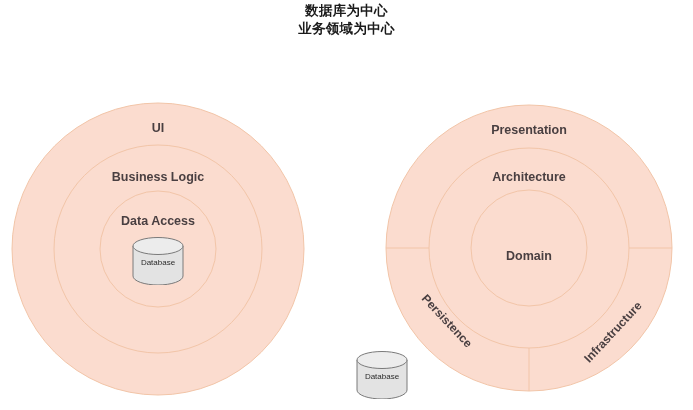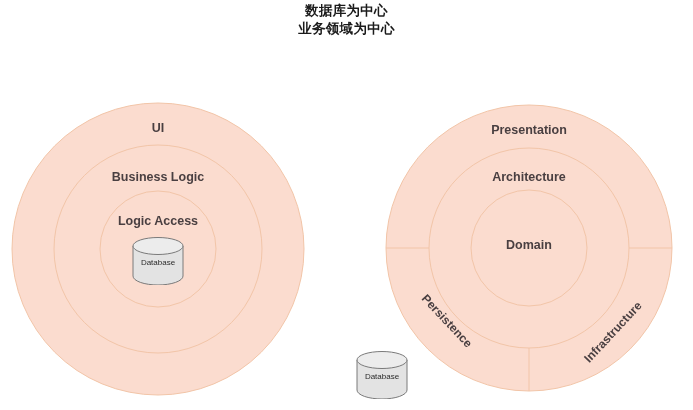--- a/index.html
+++ b/index.html
@@ -111,25 +111,25 @@
 
 <div class="title-block">
   <div class="cn-label cn-top">数据库为中心</div>
   <div class="main-title">
   </div>
   <div class="cn-label cn-bottom">业务领域为中心</div>
 </div>
 
 <div class="ring-label sz-lg" style="left:158px; top:128px;">UI</div>
 <div class="ring-label sz-lg" style="left:158px; top:177px;">Business Logic</div>
-<div class="ring-label sz-lg" style="left:158px; top:221px;">Logic Access</div>
+<div class="ring-label sz-lg" style="left:158px; top:221px;">Data Access</div>
 
 <div class="ring-label sz-lg" style="left:529px; top:130px;">Presentation</div>
 <div class="ring-label sz-lg" style="left:529px; top:177px;">Architecture</div>
-<div class="ring-label sz-lg" style="left:529px; top:245px;">Domain</div>
+<div class="ring-label sz-lg" style="left:529px; top:256px;">Domain</div>
 
 <div class="ring-label sz-md rot-persistence" style="left:447px; top:321px;">Persistence</div>
 <div class="ring-label sz-md rot-infrastructure" style="left:613px; top:332px;">Infrastructure</div>
 
 <div class="db-cyl" style="left:158px; top:261px;">
   <svg width="54" height="48" viewBox="0 0 54 48" xmlns="http://www.w3.org/2000/svg">
     <path d="M2 9 L2 39 A25 9 0 0 0 52 39 L52 9 Z" fill="#e3e3e3" stroke="#7a7a7a" stroke-width="1"></path>
     <ellipse cx="27" cy="9" rx="25" ry="8.5" fill="#ececec" stroke="#7a7a7a" stroke-width="1"></ellipse>
     <text class="db-text" x="27" y="28" text-anchor="middle">Database</text>
   </svg>

